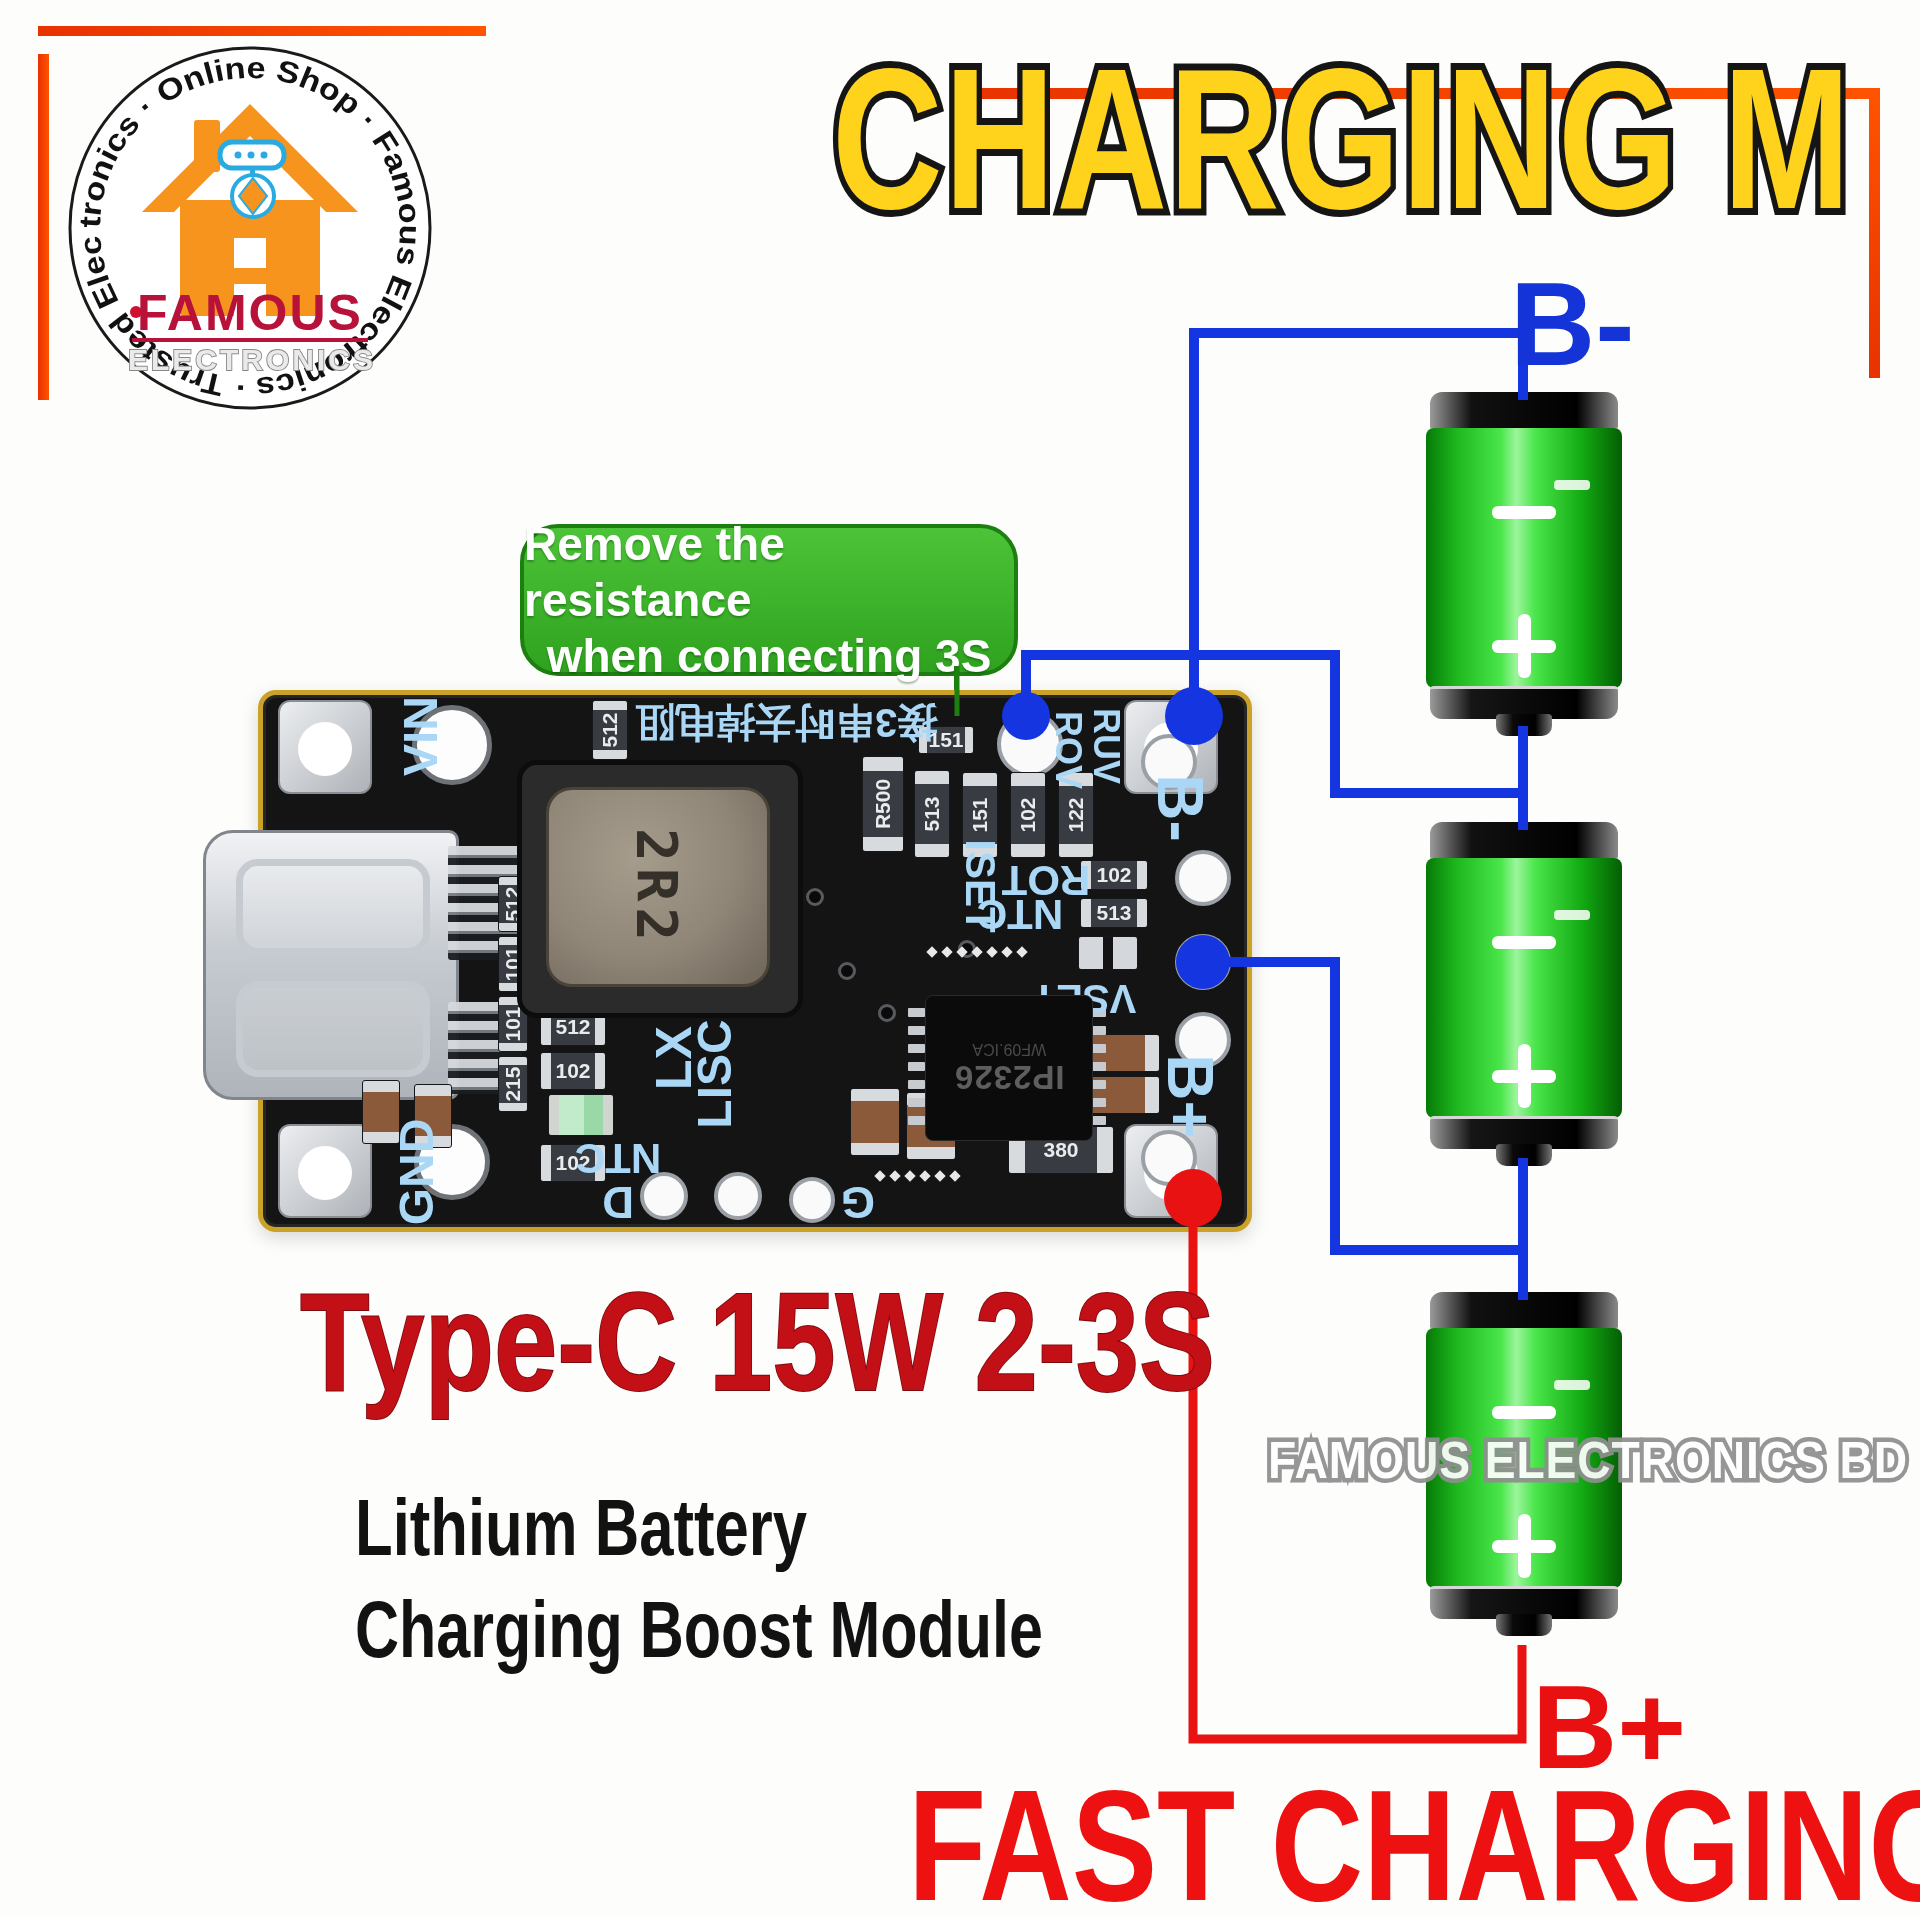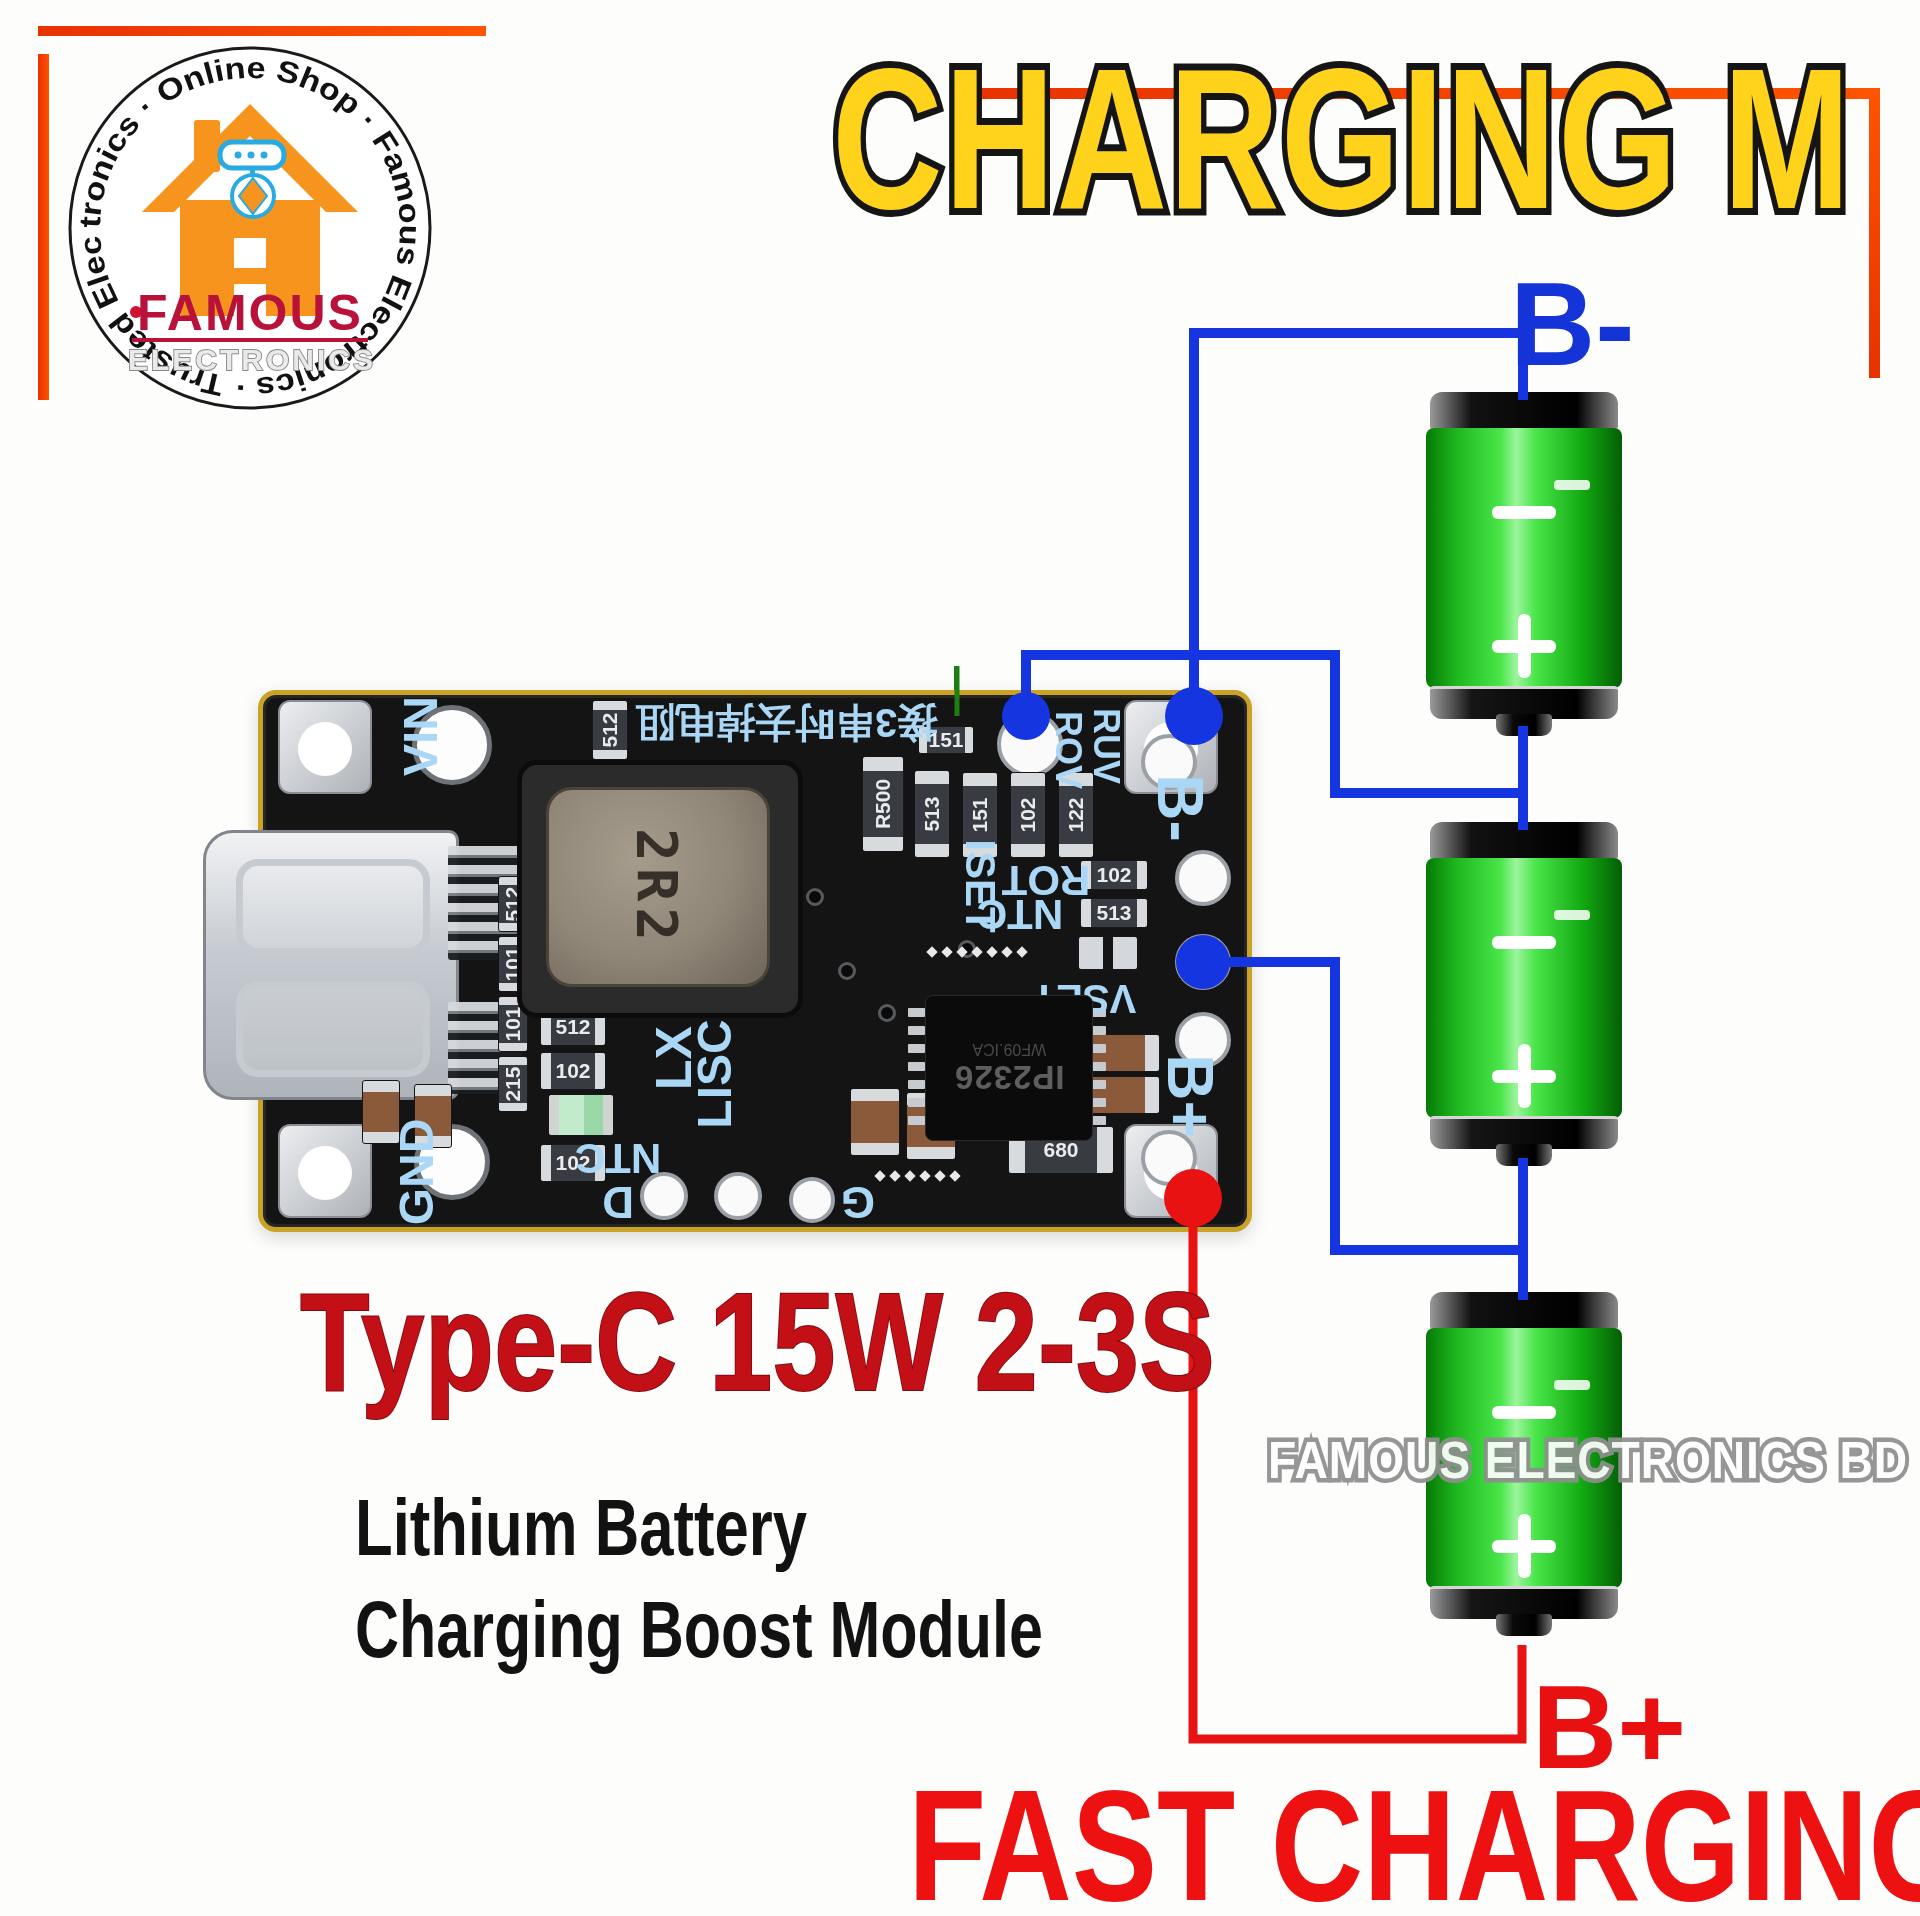--- a/index.html
+++ b/index.html
@@ -103,20 +103,24 @@
       <rect x="0" y="-48" width="5" height="8" fill="#29ABE2"></rect>
       <circle cx="3" cy="-20" r="21" fill="#ffffff" stroke="#29ABE2" stroke-width="4"></circle>
       <path d="M 3 -38 L 17 -20 L 3 -2 L -11 -20 Z" fill="#F7941D" stroke="#29ABE2" stroke-width="2"></path>
     </g>
     <circle cx="96" cy="292" r="6" fill="#D01030"></circle>
     <text x="210" y="310" text-anchor="middle" font-size="50" font-weight="900" letter-spacing="2" fill="#B8123A">FAMOUS</text>
     <rect x="92" y="318" width="236" height="4" fill="#B8123A"></rect>
     <text x="212" y="350" text-anchor="middle" font-size="30" font-weight="800" letter-spacing="3" fill="#EAEAEA" stroke="#888" stroke-width="1.8" paint-order="stroke">ELECTRONICS</text>
   </svg>
 
+  <div id="callout">
+    <div>Remove the resistance</div>
+    <div>when connecting 3S</div>
+  </div>
   <div id="pointer"></div>
 
   <div id="board"></div>
   <div id="typec">
     <div class="slot" style="top:26px;"></div>
     <div class="slot" style="top:148px;"></div>
   </div>
   <div id="pins1" class="pins"></div>
   <div id="pins2" class="pins"></div>
   <div id="parts">
@@ -184,21 +188,21 @@
         <span>122</span>
       </div>
       <div class="res h" style="left: 1080px; top: 860px; width: 66px; height: 28px;">
         <span>102</span>
       </div>
       <div class="res h" style="left: 1080px; top: 898px; width: 66px; height: 28px;">
         <span>513</span>
       </div>
       <div class="pad2" style="left: 1078px; top: 936px; width: 58px; height: 32px;"></div>
       <div class="res h" style="left: 1008px; top: 1126px; width: 104px; height: 46px;">
-        <span>680</span>
+        <span>380</span>
       </div>
       <div class="res v" style="left: 498px; top: 876px; width: 28px; height: 54px;">
         <span>512</span>
       </div>
       <div class="res v" style="left: 498px; top: 936px; width: 28px; height: 54px;">
         <span>101</span>
       </div>
       <div class="res v" style="left: 498px; top: 996px; width: 28px; height: 54px;">
         <span>101</span>
       </div>

